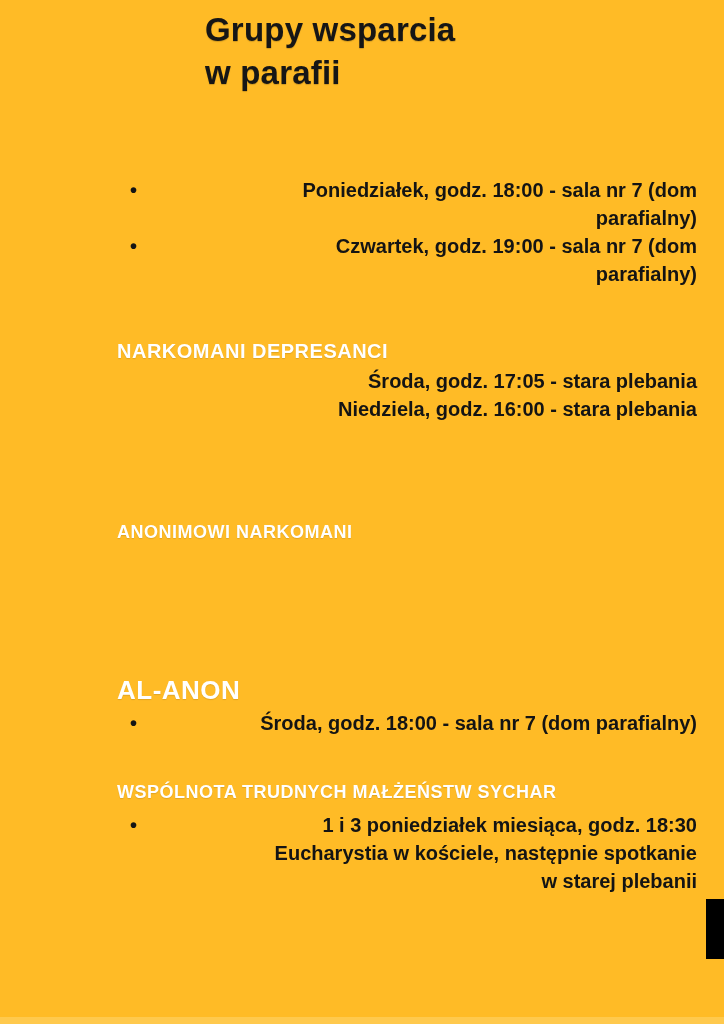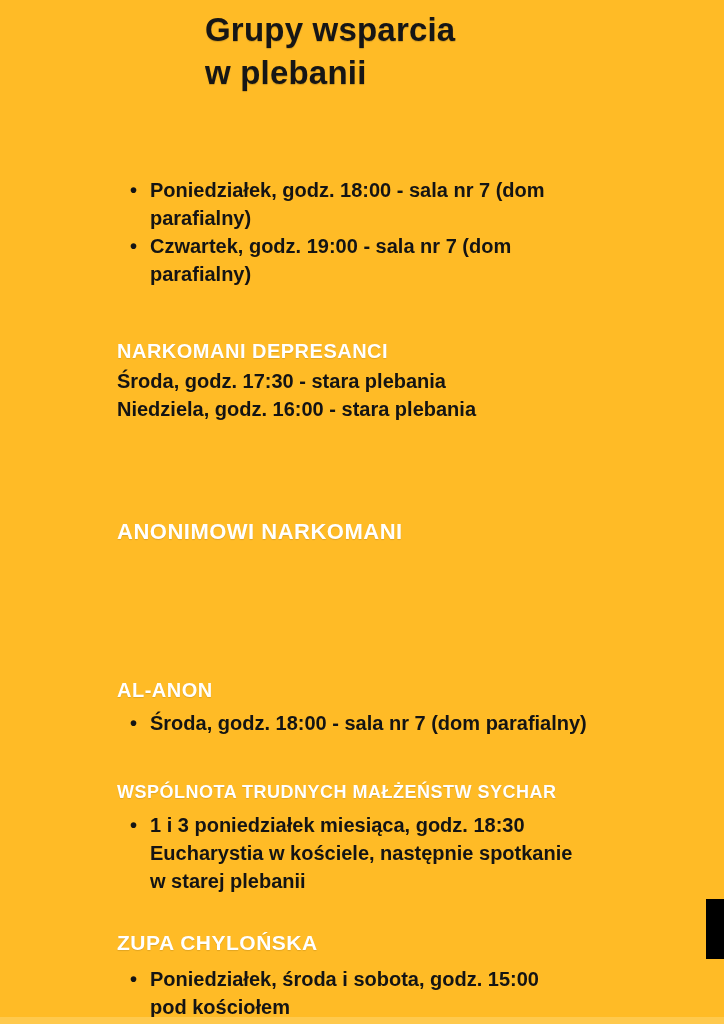--- a/index.html
+++ b/index.html
@@ -31,37 +31,38 @@
   }
   .section h2 {
     margin: 0;
     color: #ffffff;
     font-weight: 700;
     letter-spacing: 0.5px;
     text-shadow: 0 1px 1px rgba(0,0,0,0.12);
   }
   .sec1 { top: 170px; }  .sec1 h2 { font-size: 22px; line-height: 26px; }
   .sec2 { top: 339px; }  .sec2 h2 { font-size: 20px; line-height: 24px; }
-  .sec3 { top: 519px; }  .sec3 h2 { font-size: 22px; line-height: 26px; }
-  .sec4 { top: 677px; }  .sec4 h2 { font-size: 20px; line-height: 26px; }
+  .sec3 { top: 519px; }  .sec3 h2 { font-size: 18px; line-height: 26px; }
+  .sec4 { top: 677px; }  .sec4 h2 { font-size: 26px; line-height: 26px; }
   .sec5 { top: 781px; }  .sec5 h2 { font-size: 18px; line-height: 22px; }
   .sec6 { top: 930px; }  .sec6 h2 { font-size: 21px; line-height: 25px; }
   ul.items {
     list-style: none;
     margin: 6px 0 0 0;
     padding: 0;
     color: #141414;
     font-size: 20px;
     font-weight: 700;
     line-height: 28px;
   }
   ul.items li {
     position: relative;
     padding-left: 33px;
     white-space: pre-line;
+    text-align: right;
   }
   ul.items li::before {
     content: "\2022";
     position: absolute;
     left: 13px;
     top: 0;
   }
   ul.items.plain li { padding-left: 0; }
   ul.items.plain li::before { content: ""; }
   .accent-bar {
@@ -81,36 +82,36 @@
     background: #ffc94d;
   }
 </style>
 </head>
 <body>
 
 <div class="page">
 
   <div class="title">
     <div>Grupy wsparcia</div>
-    <div>w plebanii</div>
+    <div>w parafii</div>
   </div>
 
   <div class="section sec1">
     <ul class="items">
       <li>Poniedziałek, godz. 18:00 - sala nr 7 (dom
 parafialny)</li>
       <li>Czwartek, godz. 19:00 - sala nr 7 (dom
 parafialny)</li>
     </ul>
   </div>
 
   <div class="section sec2">
     <h2>NARKOMANI DEPRESANCI</h2>
     <ul class="items plain" style="margin-top:4px">
-      <li>Środa, godz. 17:30 - stara plebania</li>
+      <li>Środa, godz. 17:05 - stara plebania</li>
       <li>Niedziela, godz. 16:00 - stara plebania</li>
     </ul>
   </div>
 
   <div class="section sec3">
     <h2>ANONIMOWI NARKOMANI</h2>
   </div>
 
   <div class="section sec4">
     <h2>AL-ANON</h2>
@@ -121,24 +122,17 @@
 
   <div class="section sec5">
     <h2>WSPÓLNOTA TRUDNYCH MAŁŻEŃSTW SYCHAR</h2>
     <ul class="items" style="margin-top:8px">
       <li>1 i 3 poniedziałek miesiąca, godz. 18:30
 Eucharystia w kościele, następnie spotkanie
 w starej plebanii</li>
     </ul>
   </div>
 
-  <div class="section sec6">
-    <h2>ZUPA CHYLOŃSKA</h2>
-    <ul class="items" style="margin-top:10px">
-      <li>Poniedziałek, środa i sobota, godz. 15:00
-pod kościołem</li>
-    </ul>
-  </div>
 
   <div class="accent-bar"></div>
   <div class="bottom-strip"></div>
 
 </div>
 
 </body></html>

